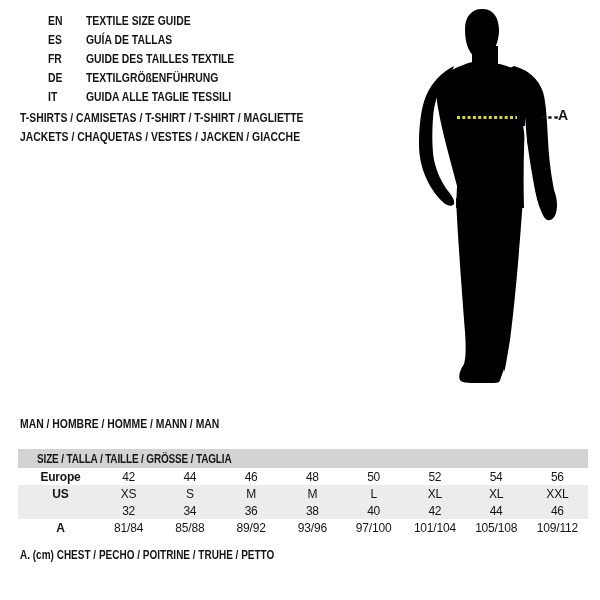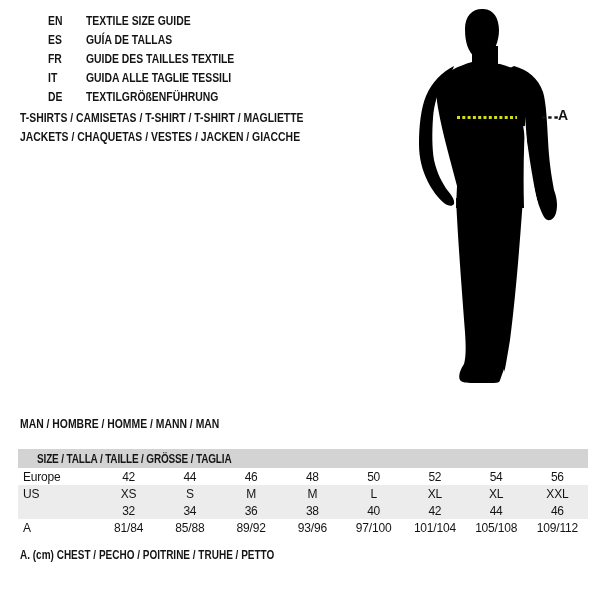--- a/index.html
+++ b/index.html
@@ -20,21 +20,21 @@
   .measure-label{position:absolute;left:558px;top:107px;font-size:14px;font-weight:700;}
   
   .section-title{position:absolute;left:20px;top:416px;font-size:13px;font-weight:700;line-height:16px;}
   
   .size-table{
     position:absolute;left:18px;top:449px;width:570px;
     border-collapse:collapse;table-layout:fixed;
     font-size:12px;letter-spacing:-0.2px;
   }
   .size-table td{padding:0;height:17px;text-align:center;vertical-align:middle;}
-  .size-table td.lbl{text-align:left;padding-left:5px;}
+  .size-table td.lbl{text-align:center;padding-left:5px;font-weight:bold;}
   .size-table tr.hdr td{background:#d3d3d3;height:19px;text-align:left;padding-left:19px;
     font-weight:700;font-size:12.5px;}
   .size-table tr.shaded td{background:#ececec;}
   
   .footnote{position:absolute;left:20px;top:548px;font-size:12.5px;font-weight:700;line-height:15px;}
 </style>
 </head>
 <body>
 
 <div class="page">
@@ -46,26 +46,26 @@
     </div>
     <div class="lang-row">
       <span class="lang-code"><span class="cond">ES</span></span>
       <span><span class="cond">GUÍA DE TALLAS</span></span>
     </div>
     <div class="lang-row">
       <span class="lang-code"><span class="cond">FR</span></span>
       <span><span class="cond">GUIDE DES TAILLES TEXTILE</span></span>
     </div>
     <div class="lang-row">
+      <span class="lang-code"><span class="cond">DE</span></span>
+      <span><span class="cond">TEXTILGRÖßENFÜHRUNG</span></span>
+    </div>
+    <div class="lang-row">
       <span class="lang-code"><span class="cond">IT</span></span>
       <span><span class="cond">GUIDA ALLE TAGLIE TESSILI</span></span>
-    </div>
-    <div class="lang-row">
-      <span class="lang-code"><span class="cond">DE</span></span>
-      <span><span class="cond">TEXTILGRÖßENFÜHRUNG</span></span>
     </div>
   </div>
 
   <div class="cat-block">
     <div class="cat-line"><span class="cond">T-SHIRTS / CAMISETAS / T-SHIRT / T-SHIRT / MAGLIETTE</span></div>
     <div class="cat-line"><span class="cond">JACKETS / CHAQUETAS / VESTES / JACKEN / GIACCHE</span></div>
   </div>
 
   <div class="figure-wrap">
     <svg width="190" height="392" viewBox="0 0 190 392" xmlns="http://www.w3.org/2000/svg">

